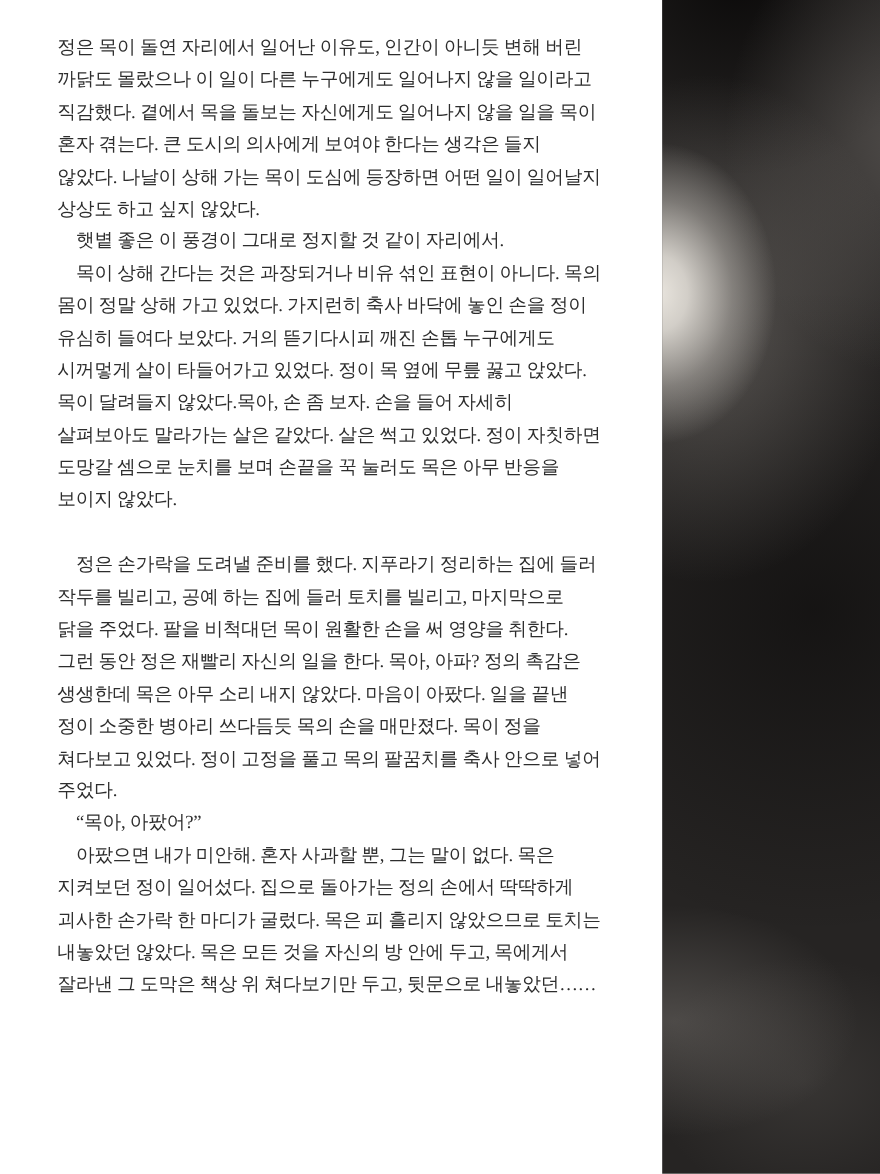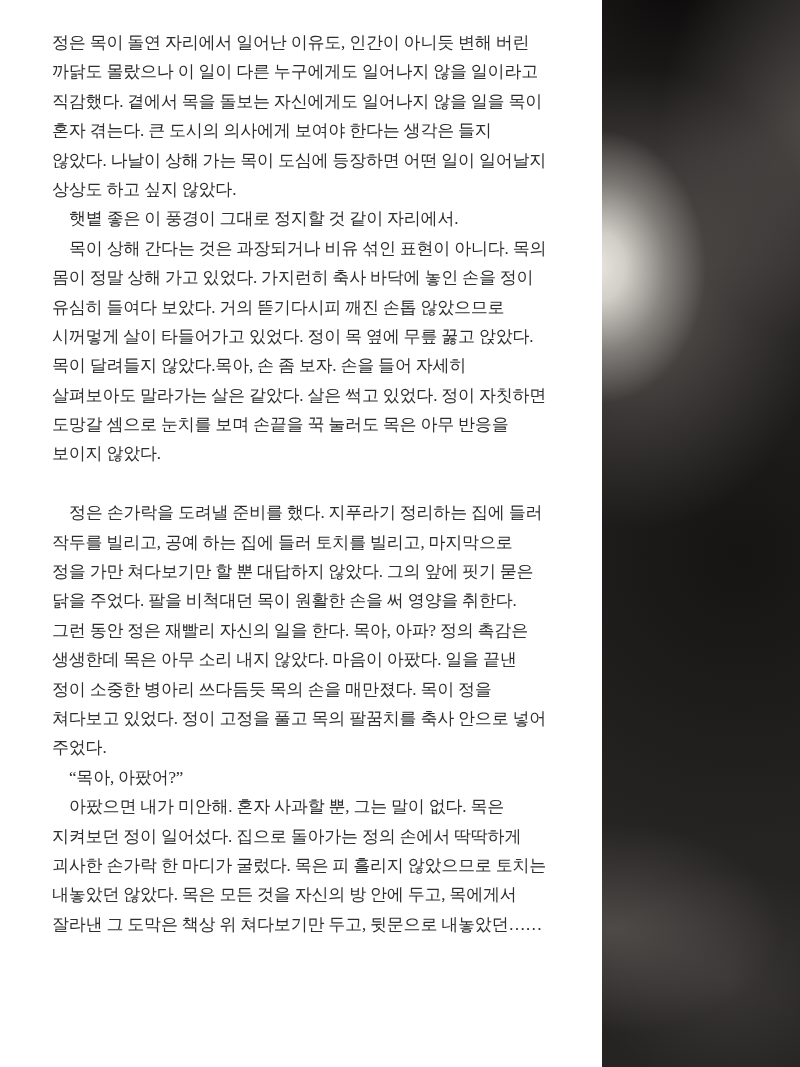--- a/index.html
+++ b/index.html
@@ -63,30 +63,29 @@
 <div class="story-text">
     <div class="line">정은 목이 돌연 자리에서 일어난 이유도, 인간이 아니듯 변해 버린</div>
     <div class="line">까닭도 몰랐으나 이 일이 다른 누구에게도 일어나지 않을 일이라고</div>
     <div class="line">직감했다. 곁에서 목을 돌보는 자신에게도 일어나지 않을 일을 목이</div>
     <div class="line">혼자 겪는다. 큰 도시의 의사에게 보여야 한다는 생각은 들지</div>
     <div class="line">않았다. 나날이 상해 가는 목이 도심에 등장하면 어떤 일이 일어날지</div>
     <div class="line">상상도 하고 싶지 않았다.</div>
     <div class="line indent">햇볕 좋은 이 풍경이 그대로 정지할 것 같이 자리에서.</div>
     <div class="line indent">목이 상해 간다는 것은 과장되거나 비유 섞인 표현이 아니다. 목의</div>
     <div class="line">몸이 정말 상해 가고 있었다. 가지런히 축사 바닥에 놓인 손을 정이</div>
-    <div class="line">유심히 들여다 보았다. 거의 뜯기다시피 깨진 손톱 않았으므로</div>
+    <div class="line">유심히 들여다 보았다. 거의 뜯기다시피 깨진 손톱 누구에게도</div>
     <div class="line">시꺼멓게 살이 타들어가고 있었다. 정이 목 옆에 무릎 꿇고 앉았다.</div>
     <div class="line">목이 달려들지 않았다.목아, 손 좀 보자. 손을 들어 자세히</div>
     <div class="line">살펴보아도 말라가는 살은 같았다. 살은 썩고 있었다. 정이 자칫하면</div>
     <div class="line">도망갈 셈으로 눈치를 보며 손끝을 꾹 눌러도 목은 아무 반응을</div>
     <div class="line">보이지 않았다.</div>
     <div class="line"></div>
     <div class="line indent">정은 손가락을 도려낼 준비를 했다. 지푸라기 정리하는 집에 들러</div>
     <div class="line">작두를 빌리고, 공예 하는 집에 들러 토치를 빌리고, 마지막으로</div>
-    <div class="line">정을 가만 쳐다보기만 할 뿐 대답하지 않았다. 그의 앞에 핏기 묻은</div>
     <div class="line">닭을 주었다. 팔을 비척대던 목이 원활한 손을 써 영양을 취한다.</div>
     <div class="line">그런 동안 정은 재빨리 자신의 일을 한다. 목아, 아파? 정의 촉감은</div>
     <div class="line">생생한데 목은 아무 소리 내지 않았다. 마음이 아팠다. 일을 끝낸</div>
     <div class="line">정이 소중한 병아리 쓰다듬듯 목의 손을 매만졌다. 목이 정을</div>
     <div class="line">쳐다보고 있었다. 정이 고정을 풀고 목의 팔꿈치를 축사 안으로 넣어</div>
     <div class="line">주었다.</div>
     <div class="line indent">“목아, 아팠어?”</div>
     <div class="line indent">아팠으면 내가 미안해. 혼자 사과할 뿐, 그는 말이 없다. 목은</div>
     <div class="line">지켜보던 정이 일어섰다. 집으로 돌아가는 정의 손에서 딱딱하게</div>
     <div class="line">괴사한 손가락 한 마디가 굴렀다. 목은 피 흘리지 않았으므로 토치는</div>

